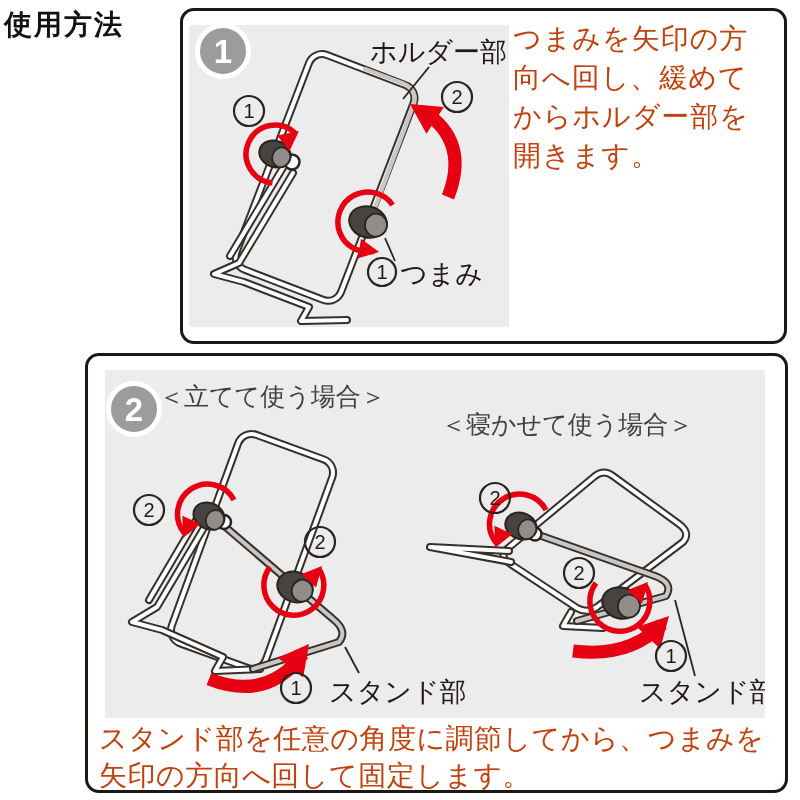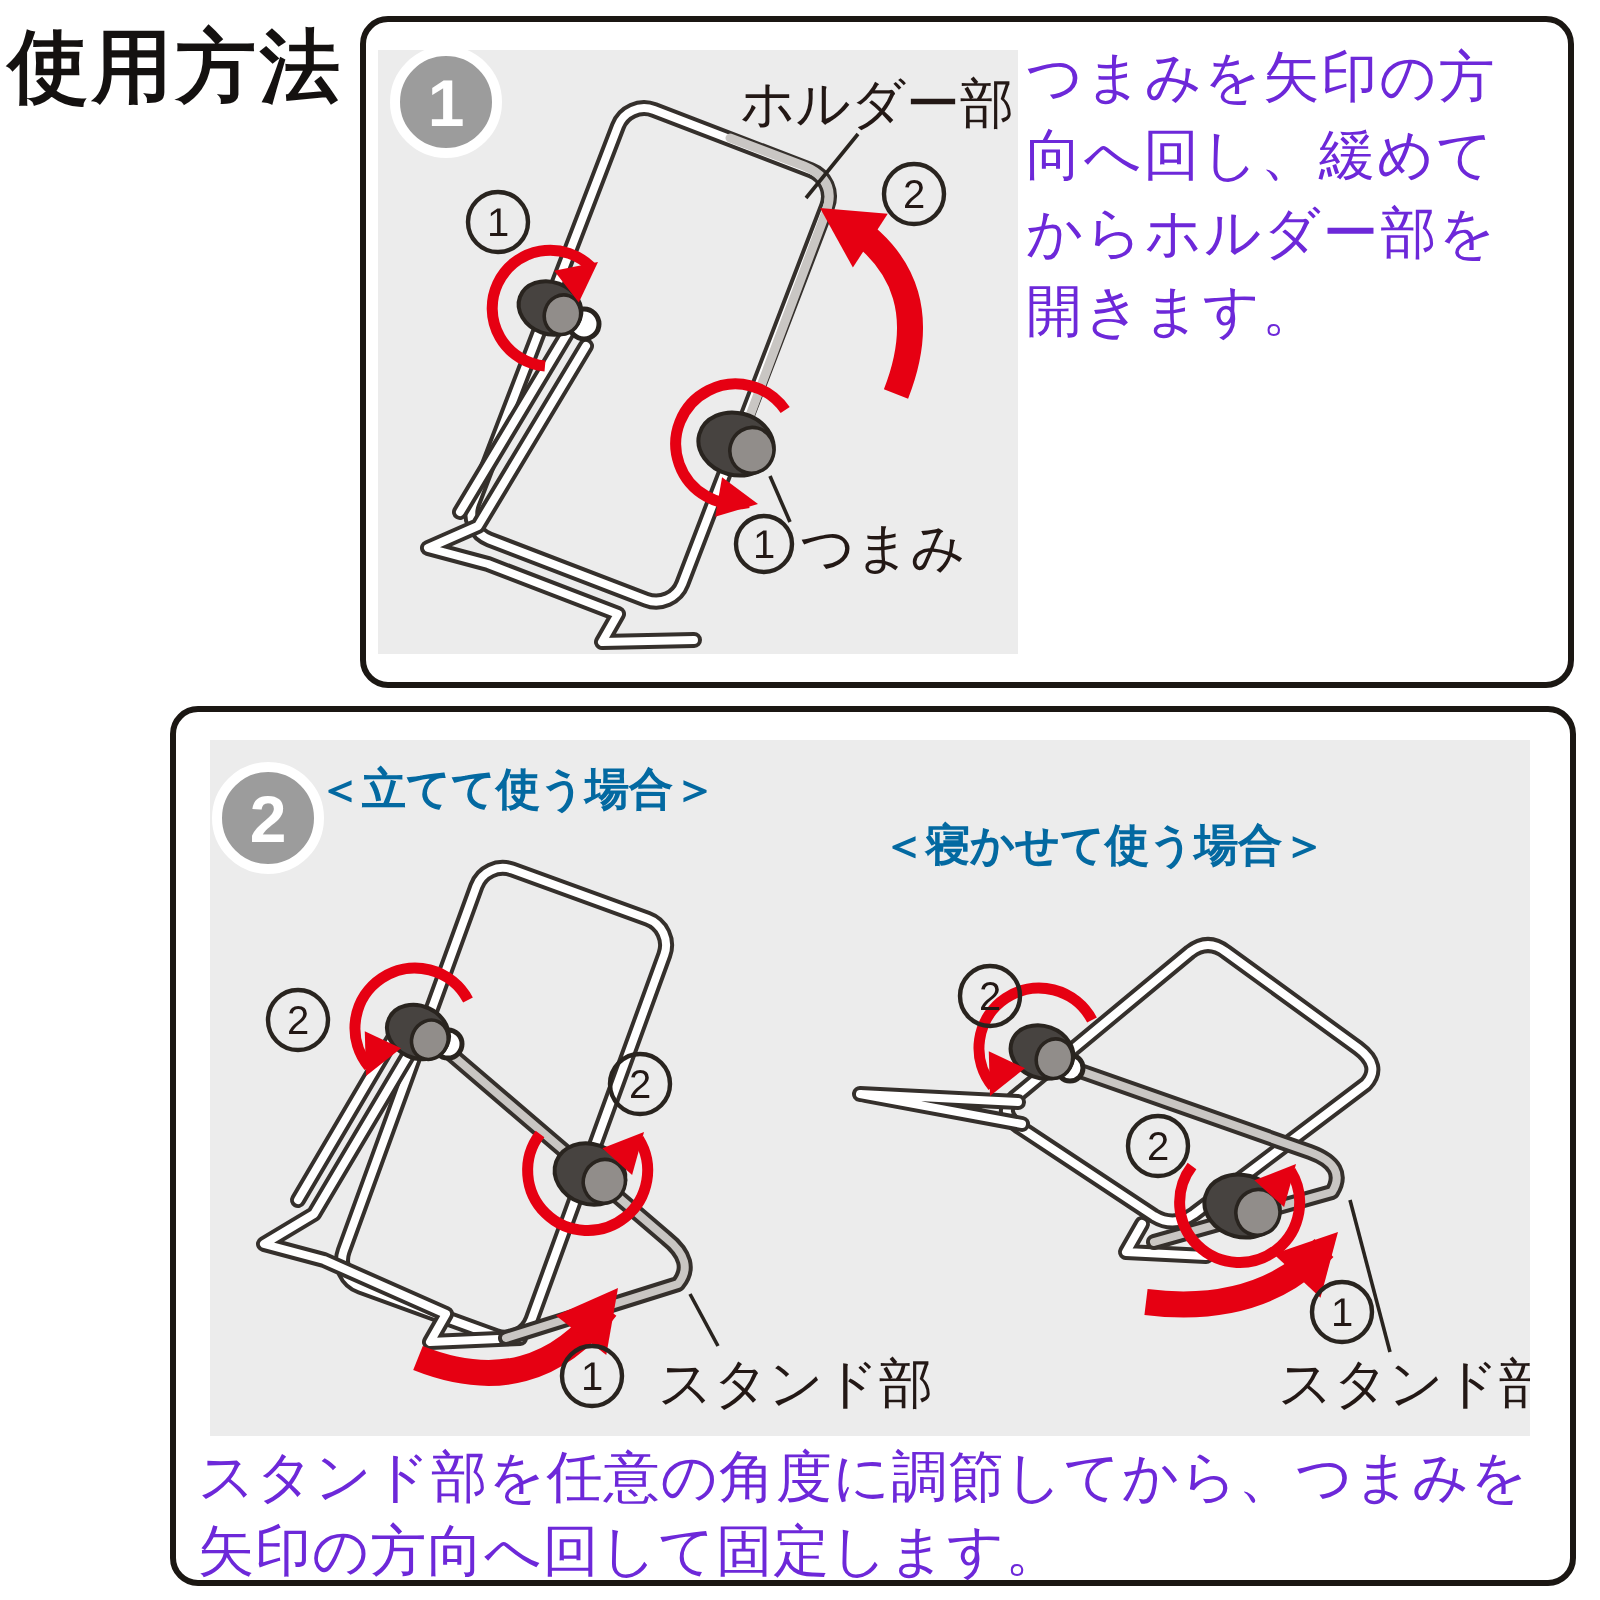--- a/index.html
+++ b/index.html
@@ -1,47 +1,47 @@
 <!DOCTYPE html>
 <html><head>
 <meta charset="utf-8">
 <style>
   html,body{margin:0;padding:0;}
   body{
     width:800px;height:800px;position:relative;background:#ffffff;
     font-family:"Liberation Sans",sans-serif;color:#231815;overflow:hidden;
   }
   .page-title{
-    position:absolute;left:4px;top:6px;font-size:40px;font-weight:600;
+    position:absolute;left:4px;top:6px;font-size:28px;font-weight:600;
     letter-spacing:2px;color:#141110;
   }
   .step-box{
     position:absolute;border:3px solid #1b1713;border-radius:14px;background:#fff;
   }
   #box1{left:180px;top:8px;width:601px;height:330px;}
   #box2{left:85px;top:353px;width:697px;height:434px;}
   .panel{position:absolute;background:#ececec;}
   #panel1{left:6px;top:14px;width:320px;height:302px;}
   #panel2{left:17px;top:14px;width:660px;height:348px;}
   .badge{
     position:absolute;width:46px;height:46px;border-radius:50%;
     background:#9c9c9c;border:5px solid #ffffff;
     display:flex;align-items:center;justify-content:center;
     color:#ffffff;font-size:33px;font-weight:bold;line-height:1;z-index:5;
   }
   #badge1{left:12px;top:12px;}
   #badge2{left:18px;top:25px;}
   .desc{
     position:absolute;font-size:28px;line-height:39px;letter-spacing:1px;
-    color:#6d28d9;font-weight:500;
+    color:#c2410c;font-weight:500;
   }
   #desc1{left:330px;top:8px;width:256px;}
   #desc2{left:11px;top:364px;width:692px;font-size:28px;line-height:37px;letter-spacing:0.5px;}
   .case-heading{
-    position:absolute;font-size:22px;font-weight:700;color:#0369a1;
+    position:absolute;font-size:25px;font-weight:400;color:#404040;
     white-space:nowrap;letter-spacing:0px;
   }
   #heading-upright{left:54px;top:10px;}
   #heading-flat{left:336px;top:10px;margin-top:28px;}
   svg{position:absolute;left:0;top:0;}
   svg text{font-family:"Liberation Sans",sans-serif;}
   .wo{fill:none;stroke:#35302c;stroke-width:8;stroke-linejoin:round;stroke-linecap:round;}
   .wi{fill:none;stroke:#ffffff;stroke-width:4;stroke-linejoin:round;stroke-linecap:round;}
   .wig{fill:none;stroke:#c9c6c3;stroke-width:4;stroke-linejoin:round;stroke-linecap:round;}
   .wg{fill:none;stroke:#c9c6c3;stroke-width:4.5;stroke-linejoin:round;stroke-linecap:round;}

